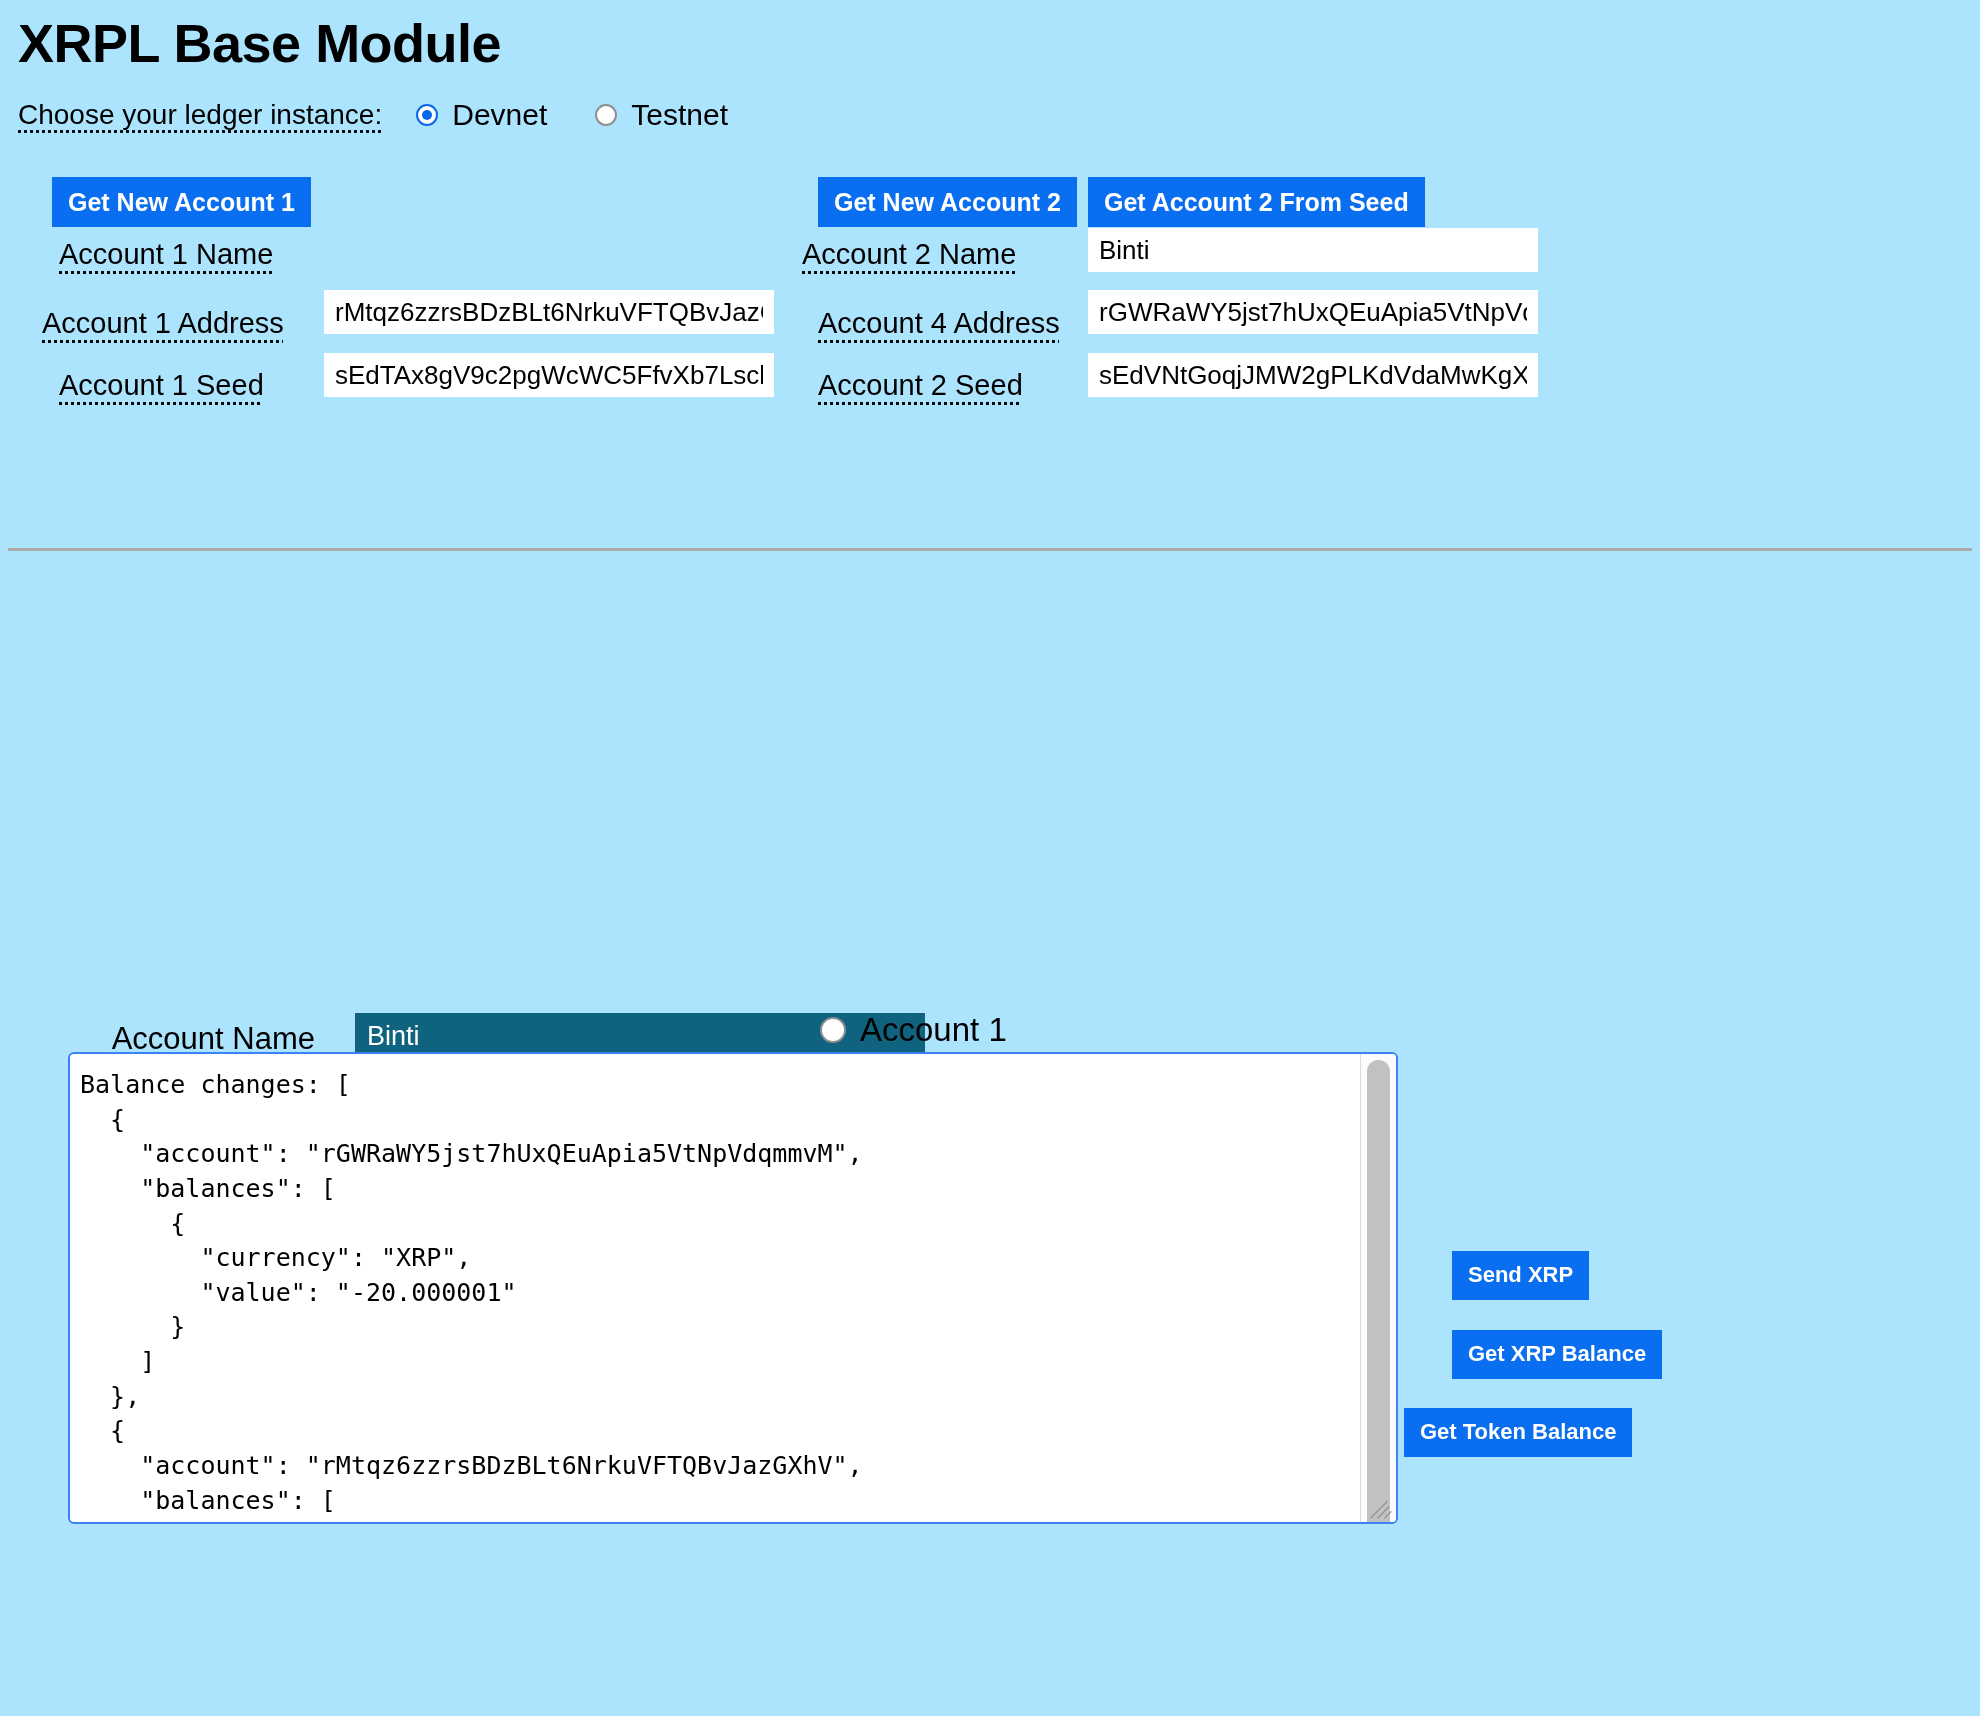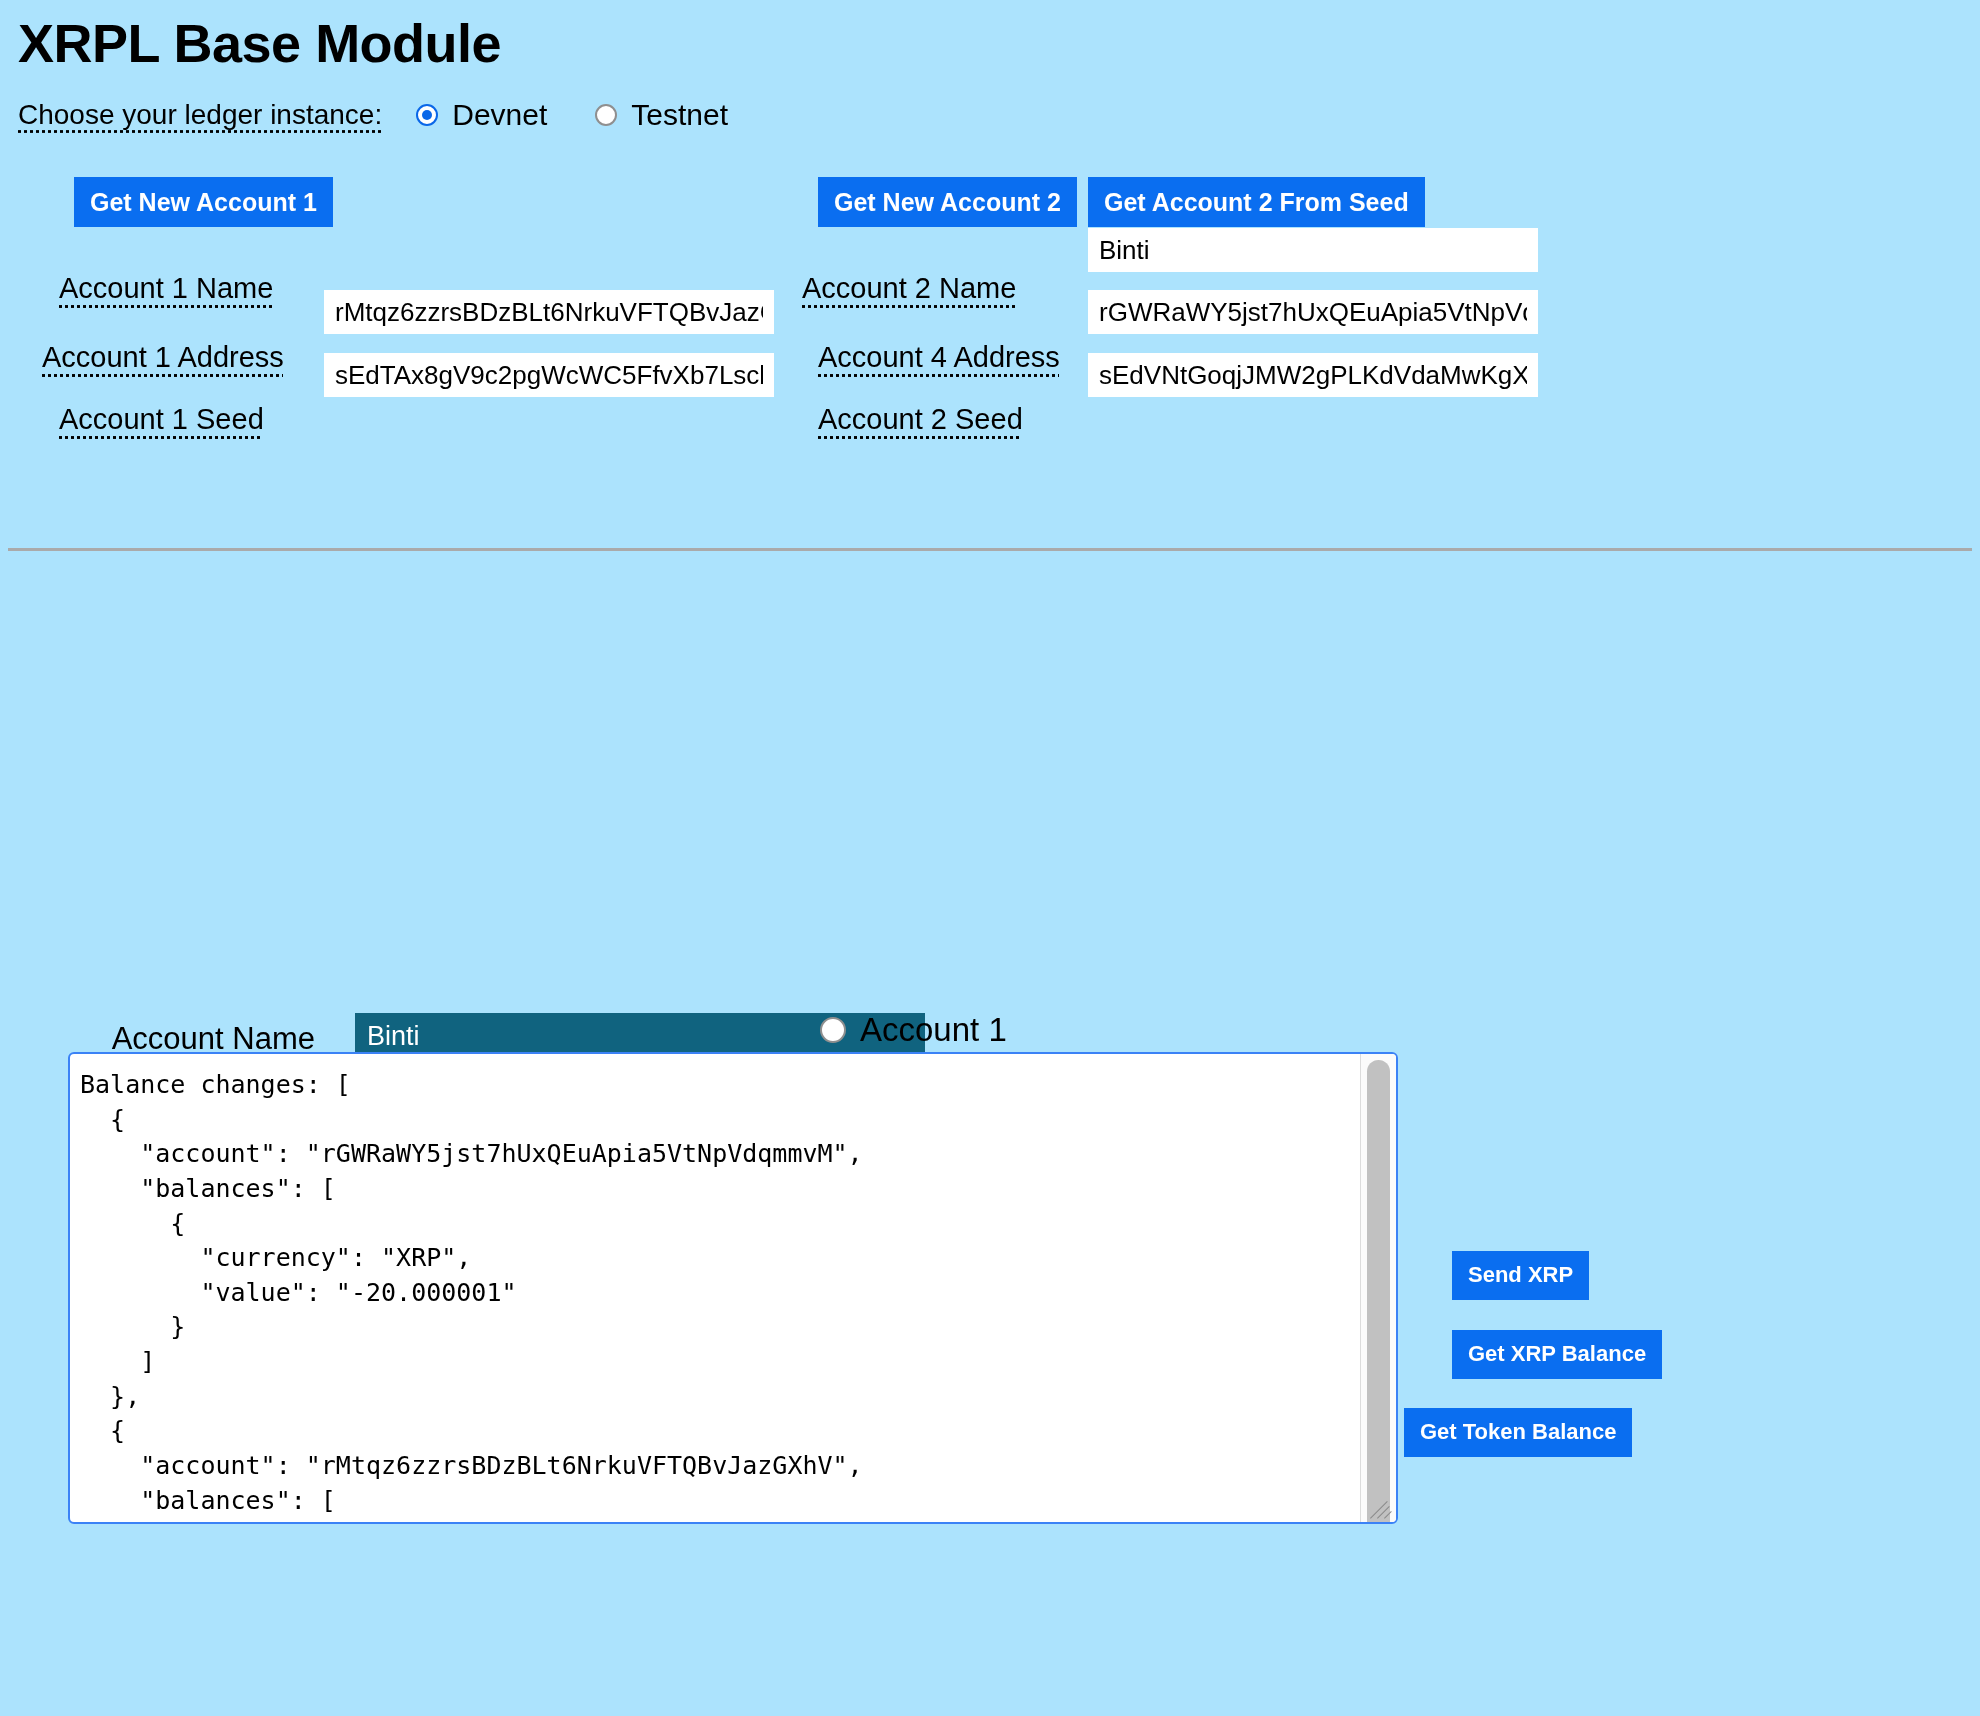--- a/index.html
+++ b/index.html
@@ -103,21 +103,20 @@
     height: 44px;
     color: #000;
     outline: none;
   }
   .row-label {
     font-size: 29px;
     text-decoration: underline;
     text-decoration-style: dotted;
     text-underline-offset: 7px;
     white-space: nowrap;
-    margin-top: 34px;
   }
 
   .abs { position: absolute; }
 
   hr.divider {
     position: absolute;
     left: 8px;
     top: 548px;
     width: 1964px;
     height: 0;
@@ -244,21 +243,21 @@
   </label>
 
   <label class="radio-opt second">
     <span class="radio"></span>
     <span>Testnet</span>
   </label>
 </div>
 
 <div class="accounts">
 
-  <button class="btn abs" style="left:74px; top:14px;">Get New Account 1</button>
+  <button class="btn abs" style="left:52px; top:14px;">Get New Account 1</button>
 
   <span class="row-label abs" style="left:59px; top:75px;">Account 1 Name</span>
 
   <span class="row-label abs" style="left:42px; top:144px;">Account 1 Address</span>
   <input class="fld abs" style="left: 324px; top: 127px; width: 450px;" type="text" value="rMtqz6zzrsBDzBLt6NrkuVFTQBvJazGXhV">
 
   <span class="row-label abs" style="left:59px; top:206px;">Account 1 Seed</span>
   <input class="fld abs" style="left: 324px; top: 190px; width: 450px;" type="text" value="sEdTAx8gV9c2pgWcWC5FfvXb7LscbBc">
 
   <button class="btn abs" style="left:818px; top:14px;">Get New Account 2</button>

